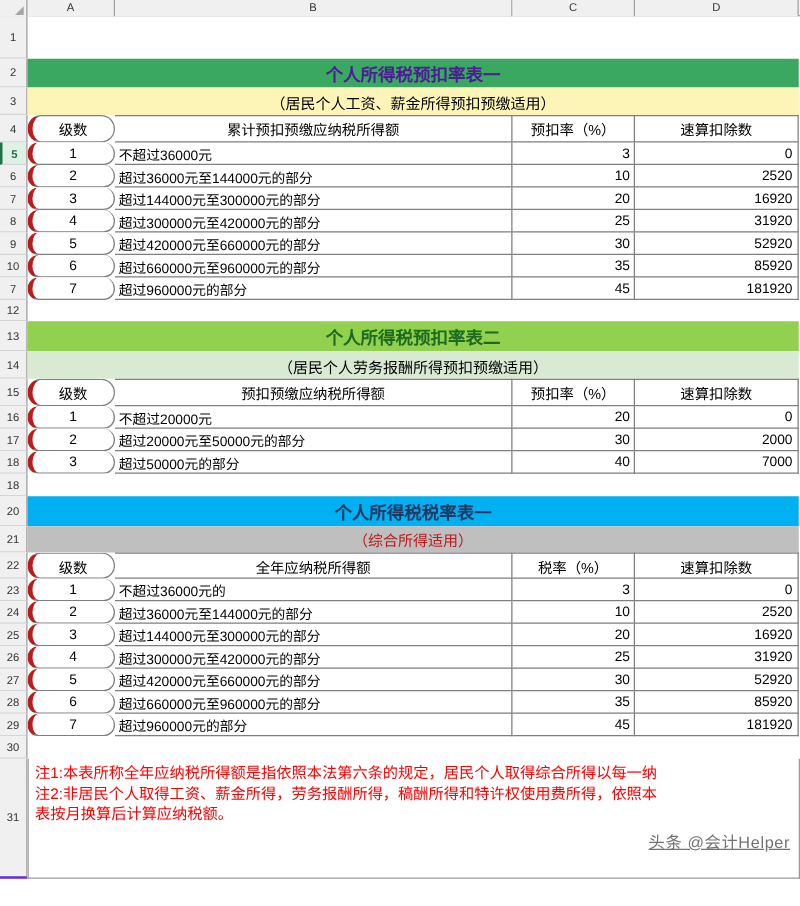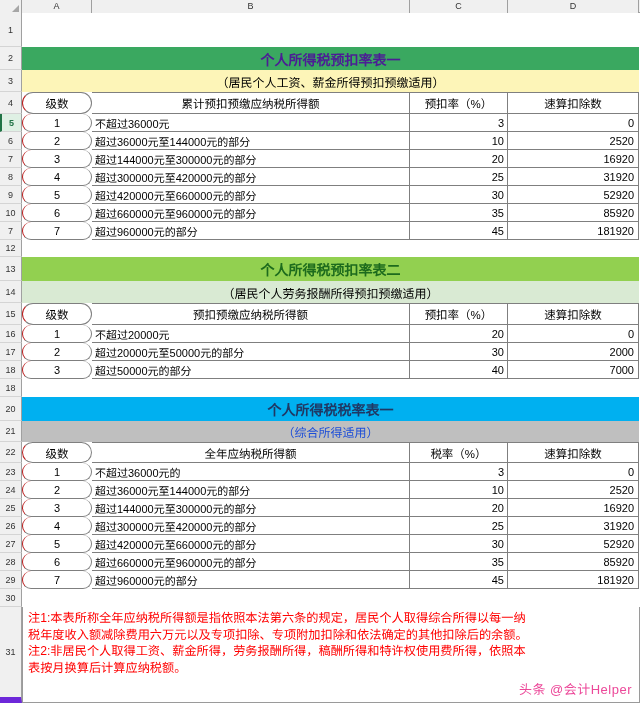--- a/index.html
+++ b/index.html
@@ -52,21 +52,21 @@
           width:22px;min-width:22px;font-weight:bold;}
   .cells{display:flex;flex:1;box-sizing:border-box;}
   .c{box-sizing:border-box;overflow:hidden;white-space:nowrap;
      font-size:11px;color:#000;display:flex;align-items:center;}
   .cA{width:70px;min-width:70px;justify-content:center;}
   .cB{width:318px;min-width:318px;padding-left:3px;}
   .cC{width:98px;min-width:98px;justify-content:flex-end;padding-right:3px;}
   .cD{width:131px;min-width:131px;justify-content:flex-end;padding-right:4px;}
   .merged{width:617px;min-width:617px;justify-content:center;}
   .tbl-row .c{border-right:1px solid #7f7f7f;border-bottom:1px solid #7f7f7f;}
-  .tbl-row .c:first-child{border-left:1px solid #b91c1c;border-radius:11px;}
+  .tbl-row .c:first-child{border-left:4px solid #b91c1c;border-radius:11px;}
   .tbl-row.first .c{border-top:1px solid #7f7f7f;}
 
   
   .blank .c{border:none;}
 
   
   .title-row .c{
     background:#ffff00;color:#ff3300;
     font-size:19px;font-weight:bold;justify-content:center;
     letter-spacing:1px;border:none;margin-top:39px;
@@ -74,44 +74,44 @@
   .g1-row .c{background:#3aa860;color:#4c1d95;font-size:14px;font-weight:bold;
              justify-content:center;border:none;}
   .g1sub-row .c{background:#fdf5b8;color:#000;font-size:12px;
                 justify-content:center;border:none;}
   .g2-row .c{background:#92d050;color:#1d6b1d;font-size:14px;font-weight:bold;
              justify-content:center;border:none;}
   .g2sub-row .c{background:#d9ead3;color:#000;font-size:12px;
                 justify-content:center;border:none;}
   .g3-row .c{background:#00b0f0;color:#1f3864;font-size:14px;font-weight:bold;
              justify-content:center;border:none;text-align:center;}
-  .g3sub-row .c{background:#bfbfbf;color:#1d4ed8;font-size:12px;
+  .g3sub-row .c{background:#bfbfbf;color:#b91c1c;font-size:12px;
                 justify-content:center;border:none;}
 
   .hdr-row .c{font-size:11.5px;justify-content:center;font-weight:normal;padding:0;}
   .hdr-row .cC,.hdr-row .cD{justify-content:center;padding:0;}
 
   
   .note-row{display:flex;width:640px;}
   .note-rh{
     width:22px;min-width:22px;box-sizing:border-box;background:#f0f0f0;
-    border-right:1px solid #a0a0a0;border-bottom:6px solid #6d28d9;
+    border-right:1px solid #a0a0a0;border-bottom:2px solid #6d28d9;
     font-size:9px;color:#333;display:flex;align-items:center;justify-content:center;
   }
   .note-cell{
     flex:1;box-sizing:border-box;
     border:1px solid #9a9a9a;border-top:none;
     background:#ffffff;color:#ff0000;
     font-size:12.2px;line-height:16.5px;
     padding:3px 3px 0 5px;position:relative;
   }
   .note-cell p{margin:0;white-space:nowrap;}
   .wm{
-    text-align:right;color:#ec4899;font-size:13px;
-    margin-top:6px;padding-right:4px;letter-spacing:0.5px;
+    text-align:right;color:#737373;font-size:13px;
+    margin-top:6px;padding-right:4px;letter-spacing:0.5px;text-decoration:underline;
   }
   .tail{width:640px;height:7px;background:#fff;}
 </style>
 </head>
 <body>
 
 <div class="sheet">
 
   <div class="colhead">
     <div class="corner"></div>
@@ -377,21 +377,20 @@
         <div class="c cB"></div>
         <div class="c cC"></div>
         <div class="c cD"></div>
       </div>
     </div>
 
     <div class="note-row" style="height:96px">
       <div class="note-rh">31</div>
       <div class="note-cell">
         <p>注1:本表所称全年应纳税所得额是指依照本法第六条的规定，居民个人取得综合所得以每一纳</p>
-        <p>税年度收入额减除费用六万元以及专项扣除、专项附加扣除和依法确定的其他扣除后的余额。</p>
         <p>注2:非居民个人取得工资、薪金所得，劳务报酬所得，稿酬所得和特许权使用费所得，依照本</p>
         <p>表按月换算后计算应纳税额。</p>
         <div class="wm">头条 @会计Helper</div>
       </div>
     </div>
 
     <div class="tail"></div>
   </div>
 </div>
 

